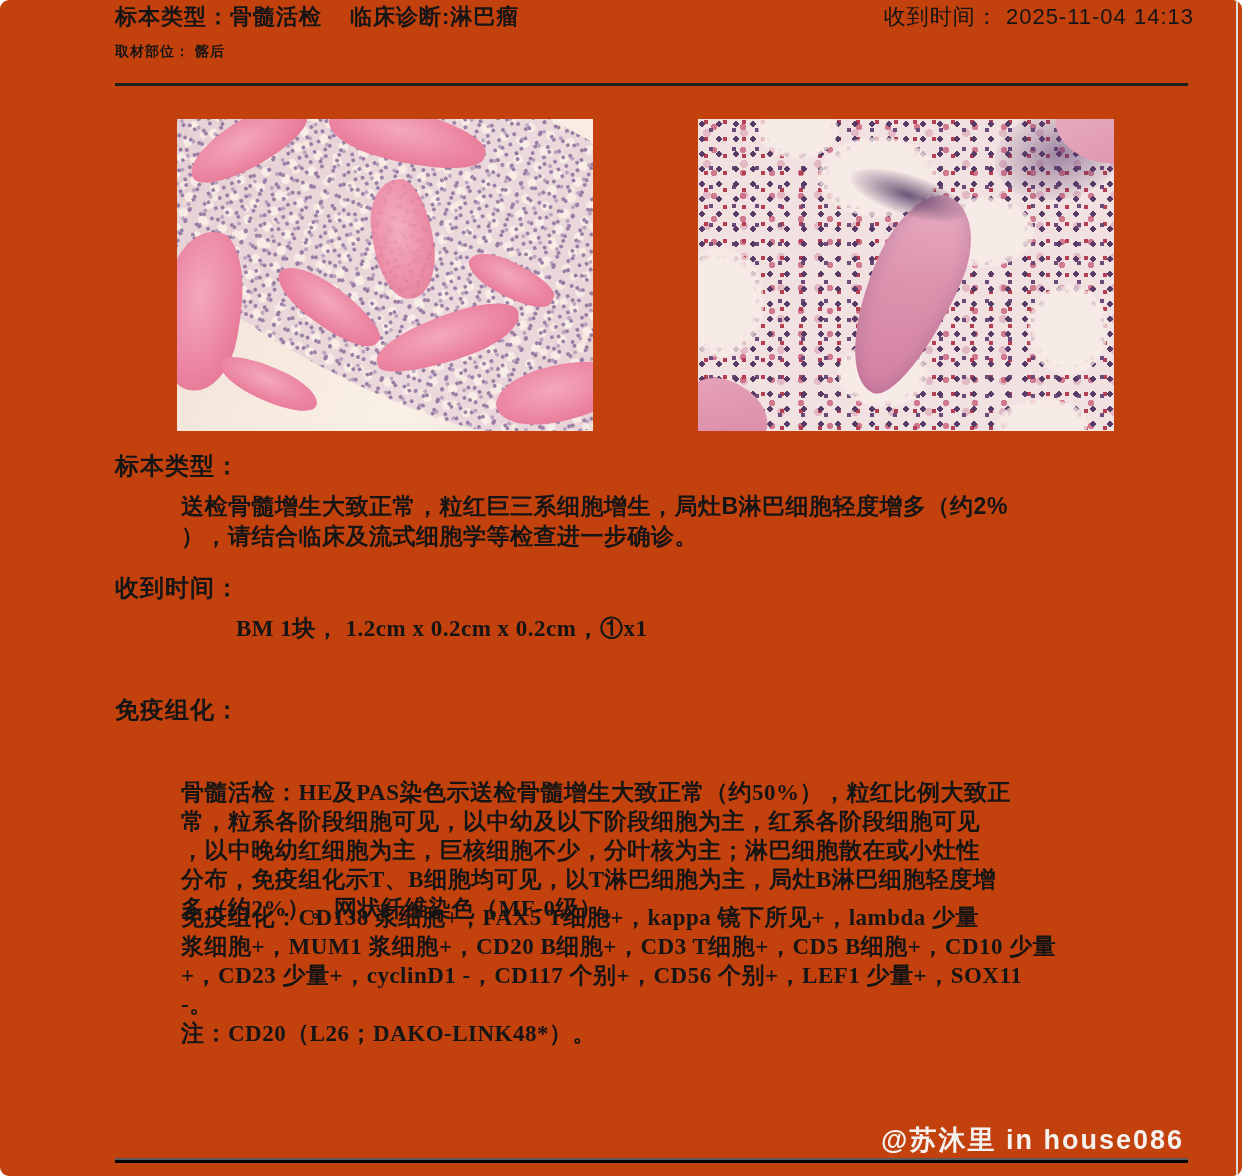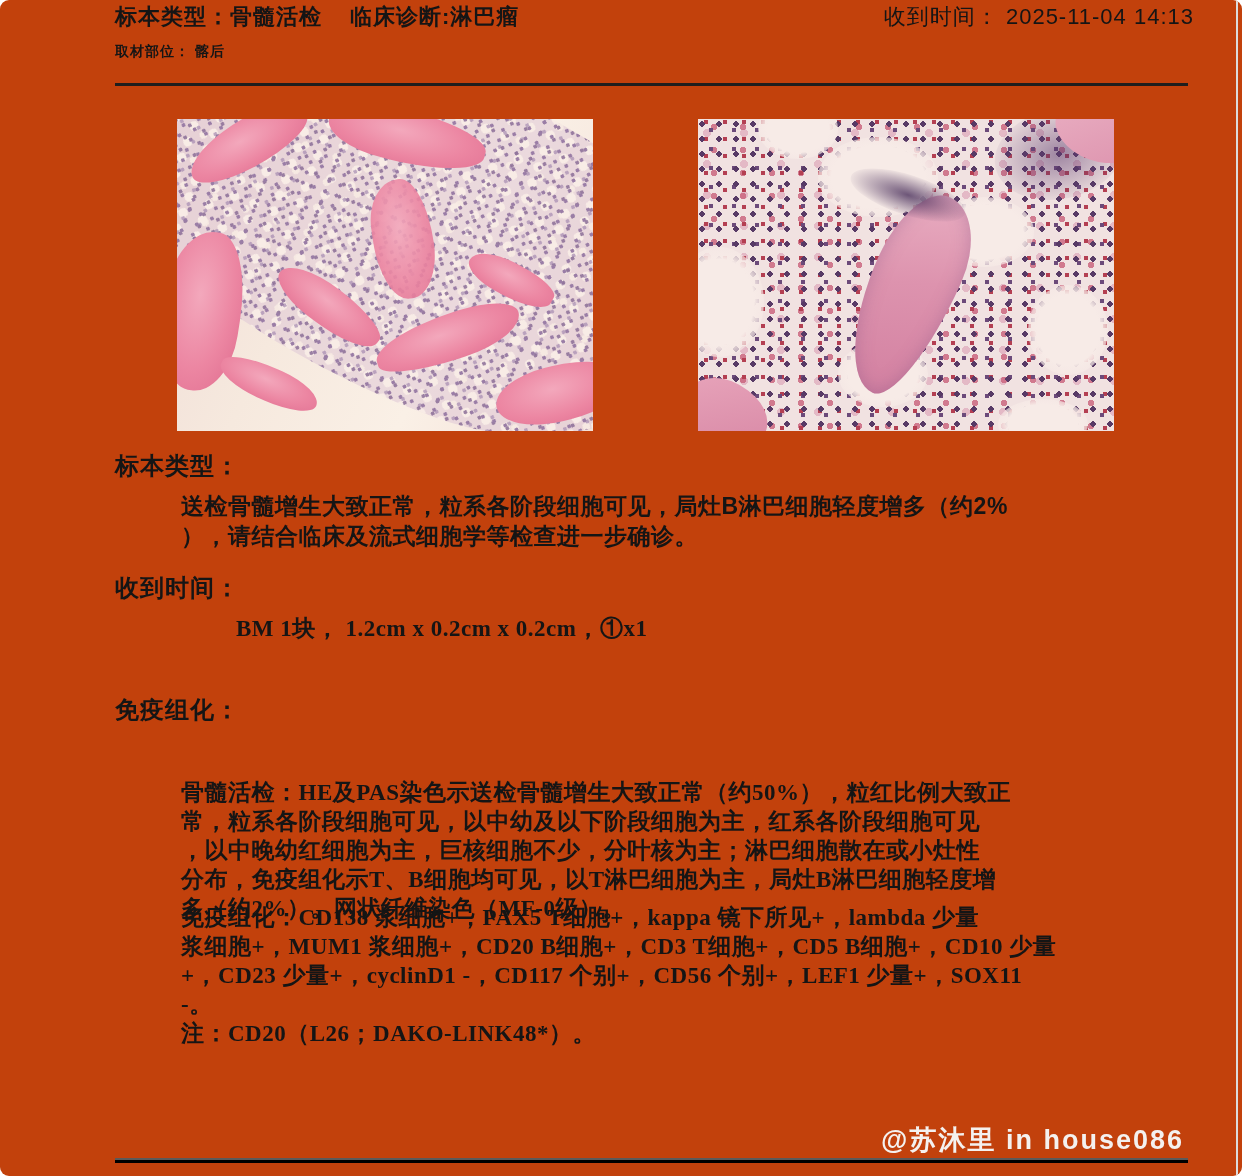--- a/index.html
+++ b/index.html
@@ -119,21 +119,21 @@
     <i class="lac l6"></i>
     <i class="lac l7"></i>
     <i class="bone"></i>
     <i class="crest"></i>
     <i class="cl1"></i>
     <i class="cb1"></i>
     <i class="cb2"></i>
   </div>
 
   <div class="sec-title" style="top:450px">标本类型：</div>
-  <div class="para para-bold">送检骨髓增生大致正常，粒系各阶段细胞可见，局灶B淋巴细胞轻度增多（约2%
+  <div class="para para-bold">送检骨髓增生大致正常，粒红巨三系细胞增生，局灶B淋巴细胞轻度增多（约2%
 ），请结合临床及流式细胞学等检查进一步确诊。</div>
 
   <div class="sec-title" style="top:572px">收到时间：</div>
   <div class="para para-serif" id="gross-body">BM 1块，  1.2cm x 0.2cm x 0.2cm，①x1</div>
 
   <div class="sec-title" style="top:694px">免疫组化：</div>
   <div class="para para-serif" id="micro-body1">骨髓活检：HE及PAS染色示送检骨髓增生大致正常（约50%），粒红比例大致正
 常，粒系各阶段细胞可见，以中幼及以下阶段细胞为主，红系各阶段细胞可见
 ，以中晚幼红细胞为主，巨核细胞不少，分叶核为主；淋巴细胞散在或小灶性
 分布，免疫组化示T、B细胞均可见，以T淋巴细胞为主，局灶B淋巴细胞轻度增

